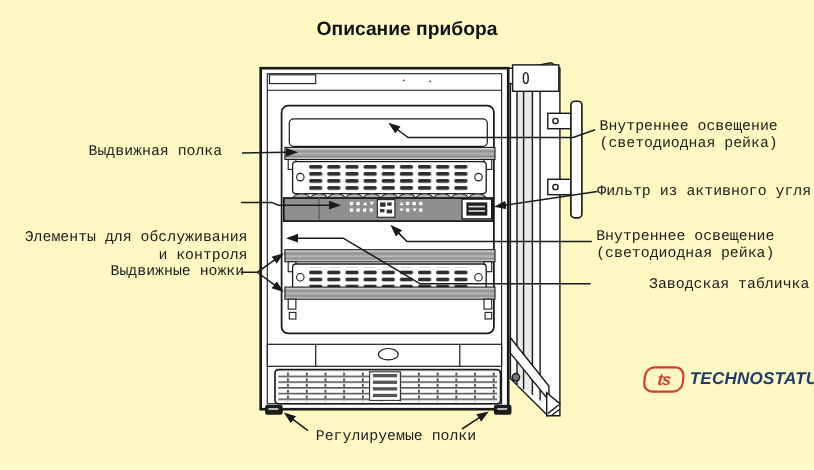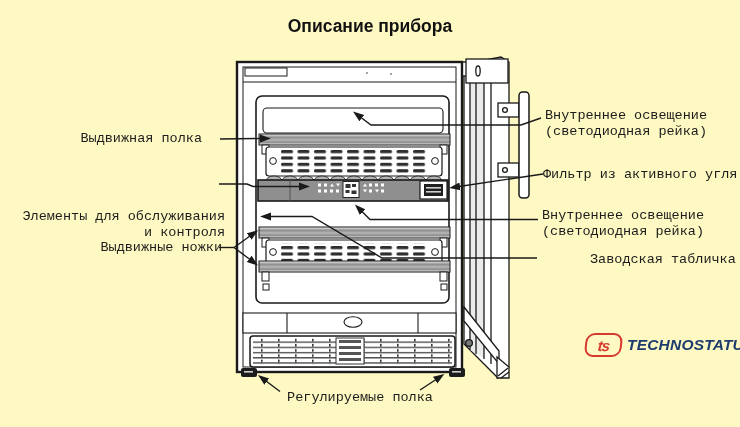--- a/index.html
+++ b/index.html
@@ -215,20 +215,20 @@
   <div class="lbl r lbl-pullout-shelf">Выдвижная полка</div>
   <div class="lbl r lbl-controls">Элементы для обслуживания
 и контроля</div>
   <div class="lbl r lbl-pullout-shelves">Выдвижные ножки</div>
   <div class="lbl lbl-light-top">Внутреннее освещение
 (светодиодная рейка)</div>
   <div class="lbl lbl-filter">Фильтр из активного угля</div>
   <div class="lbl lbl-light-mid">Внутреннее освещение
 (светодиодная рейка)</div>
   <div class="lbl lbl-plate">Заводская табличка</div>
-  <div class="lbl lbl-feet">Регулируемые полка</div>
+  <div class="lbl lbl-feet">Регулируемые полки</div>
 
   <div class="logo">
     <div class="logo-emblem">ts</div>
     <div class="logo-name">TECHNOSTATUS</div>
   </div>
 
 </div>
 
 </body></html>

